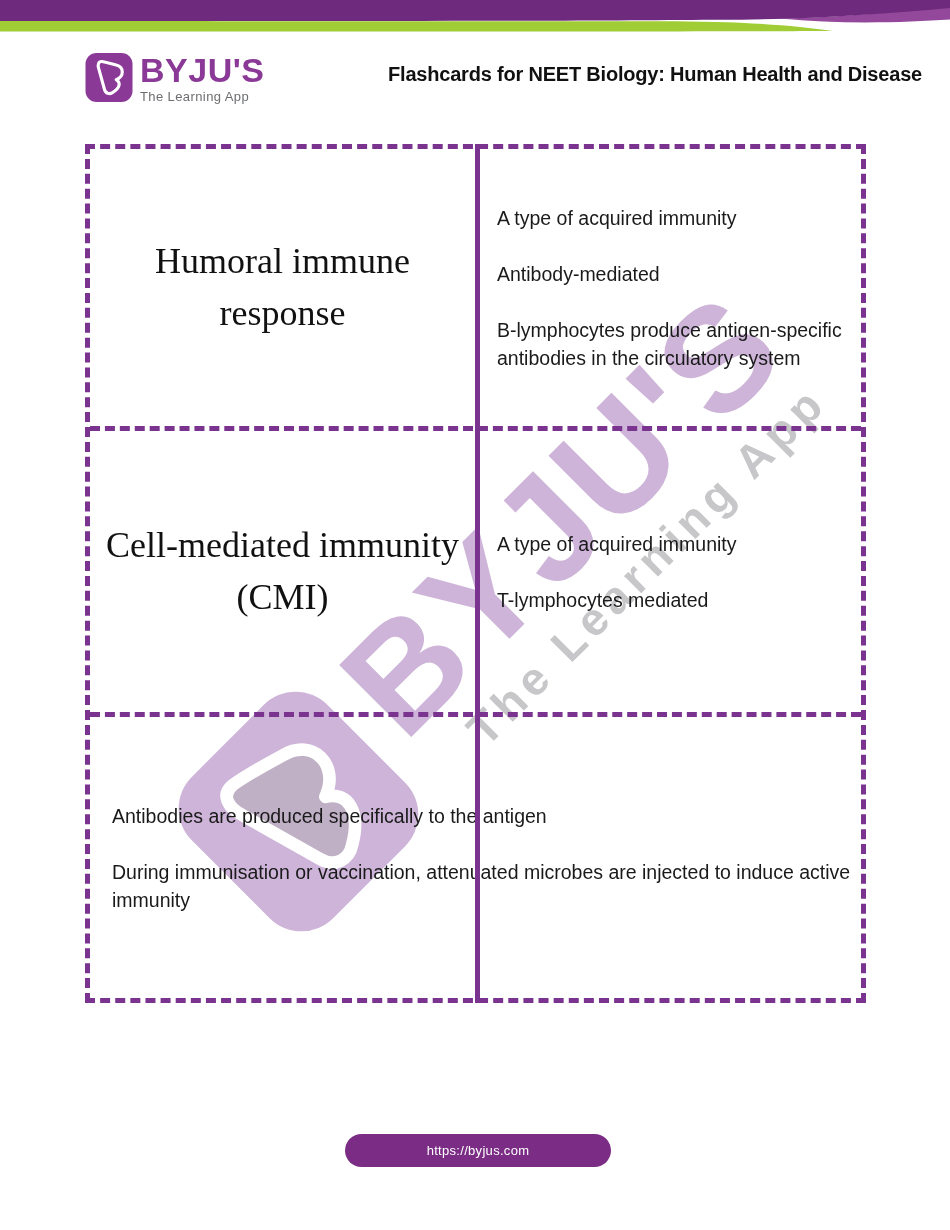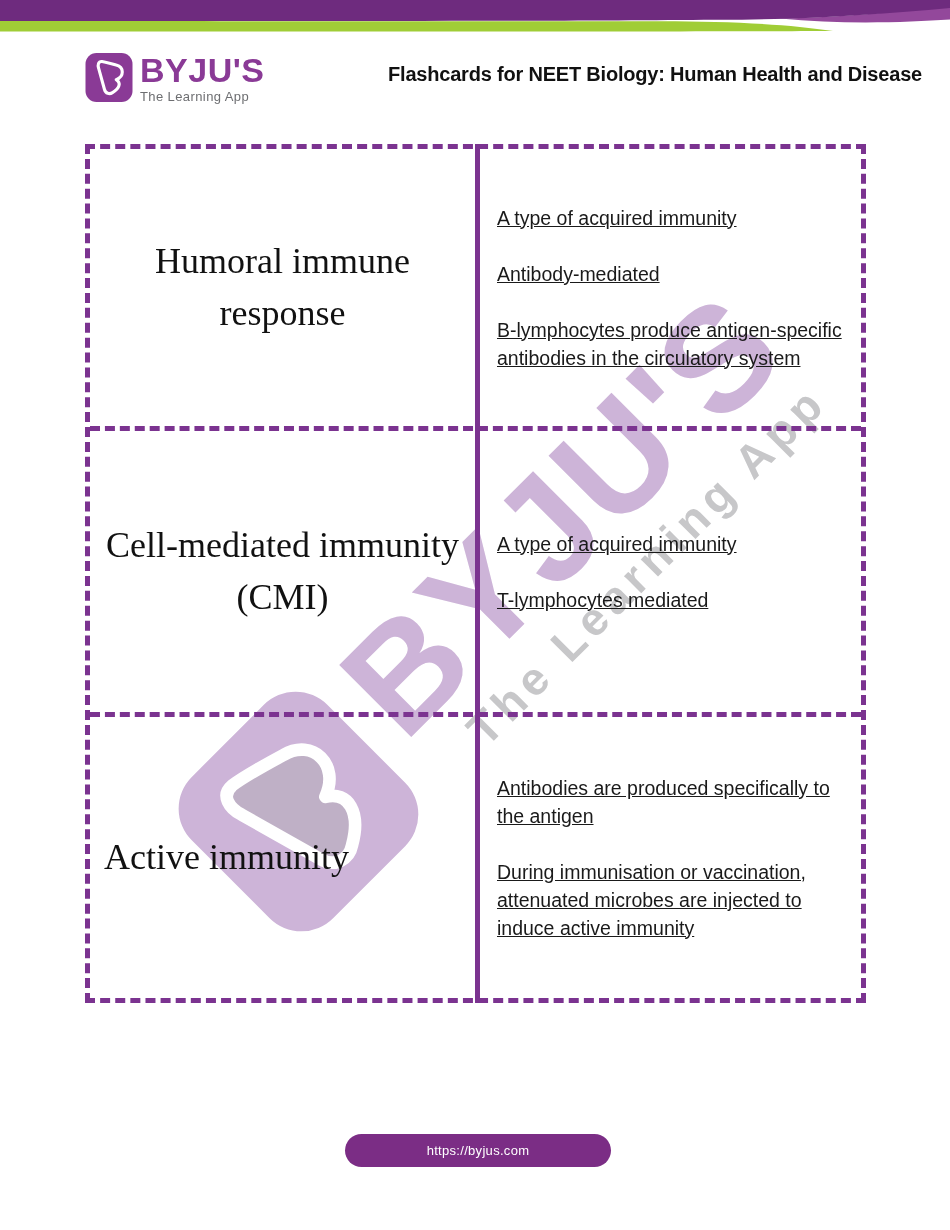--- a/index.html
+++ b/index.html
@@ -72,21 +72,21 @@
     width: 385px; flex: 0 0 auto;
     display: flex; align-items: center; 
     text-align: center; padding: 0 14px; font-family: Liberation Serif, serif;
   }
   .term-text { font-size: 36px; line-height: 1.42; color: #111; }
   .facts-cell {
     flex: 1 1 auto;
     display: flex; flex-direction: column; justify-content: center;
     gap: 28px; padding: 4px 10px 4px 22px;
   }
-  .fact { font-size: 19.5px; line-height: 28px; color: #1a1a1a; text-decoration: underline; }
+  .fact { font-size: 19.5px; line-height: 28px; color: #1a1a1a; }
   .v-divider {
     position: absolute; left: 385px; top: -5px; bottom: -5px; width: 5px;
     background: #7b3390;
   }
 
   
   .footer-pill {
     position: absolute; left: 345px; top: 1134px; width: 266px; height: 33px;
     background: #7b2d85; border-radius: 17px; z-index: 2;
     display: flex; align-items: center; justify-content: center;
@@ -145,23 +145,20 @@
     <div class="term-cell">
       <div class="term-text">Cell-mediated immunity (CMI)</div>
     </div>
     <div class="facts-cell">
       <div class="fact">A type of acquired immunity</div>
       <div class="fact">T-lymphocytes mediated</div>
     </div>
   </div>
 
   <div class="card-row row-2">
-    <div class="term-cell">
-      <div class="term-text">Active immunity</div>
-    </div>
     <div class="facts-cell">
       <div class="fact">Antibodies are produced specifically to the antigen</div>
       <div class="fact">During immunisation or vaccination, attenuated microbes are injected to induce active immunity</div>
     </div>
   </div>
 </div>
 
 <a href="#" class="footer-pill">
   <span class="footer-url">https://byjus.com</span>
 </a>

